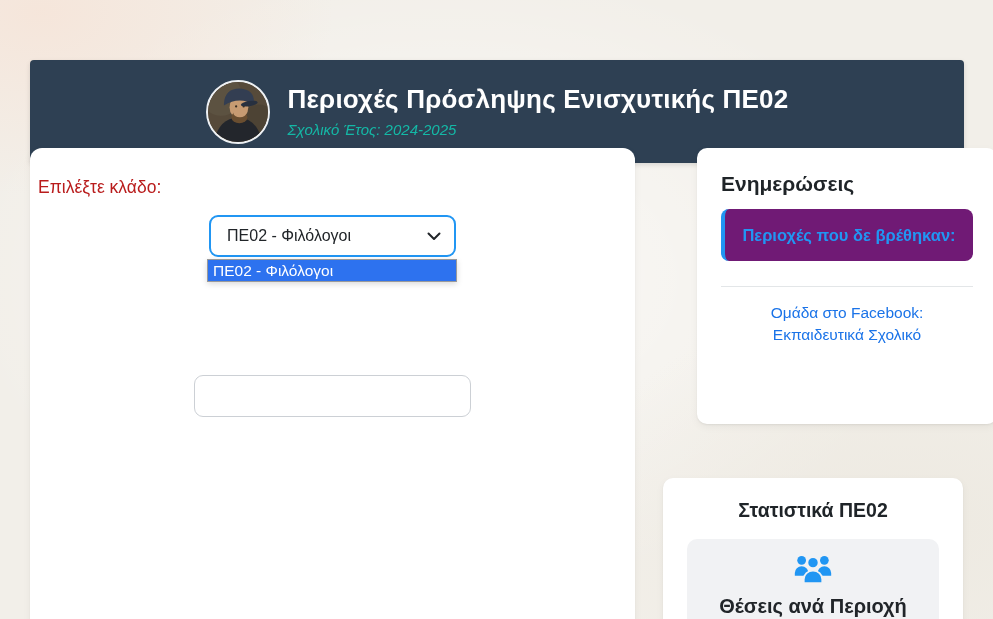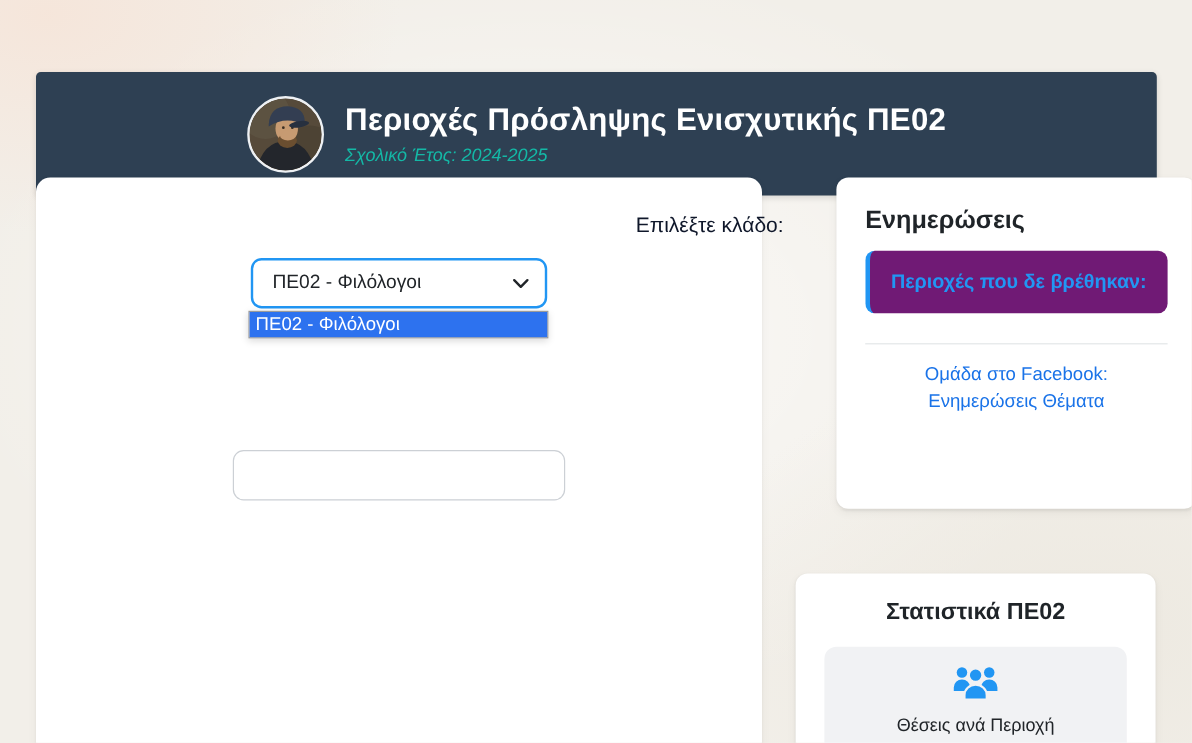--- a/index.html
+++ b/index.html
@@ -42,22 +42,22 @@
   }
 
   
   .main-card {
     position: absolute; left: 30px; top: 148px;
     width: 605px; height: 500px;
     background: #ffffff; border-radius: 12px;
     box-shadow: 0 1px 2px rgba(0,0,0,0.06), 0 3px 8px rgba(0,0,0,0.05);
   }
   .field-label {
-    position: absolute; left: 18px; width: 100%;
-    text-align: right; font-size: 17.5px; color: #0f172a;
+    position: absolute; left: 8px; width: 100%;
+    text-align: left; font-size: 17.5px; color: #b91c1c;
   }
   .label-branch { top: 29px; }
   .label-rank { top: 204px; }
   .branch-select {
     position: absolute; left: 179px; top: 67px;
     width: 247px; height: 42px;
     background: #fff; border: 2px solid #2196f3; border-radius: 9px;
     display: flex; align-items: center; justify-content: space-between;
     padding: 0 13px 0 16px;
     font-size: 16px; color: #212529; cursor: pointer;
@@ -127,21 +127,21 @@
     padding: 21px 24px; text-align: center;
   }
   .stats-heading { font-size: 19.5px; font-weight: 700; color: #1f2428; }
   .stats-tile {
     margin-top: 17px;
     background: #f1f2f4; border-radius: 10px;
     padding: 15px 10px 20px;
     cursor: pointer;
   }
   .stats-tile .tile-icon { display: inline-block; margin-bottom: 7px; }
-  .tile-label { font-size: 15px; font-weight: 400; color: #212529; }
+  .tile-label { font-size: 20px; font-weight: 700; color: #212529; }
 </style>
 </head>
 <body>
 
 <header class="app-header">
   <div class="avatar">
     <svg viewBox="0 0 64 64" width="60" height="60">
       <defs>
           <clipPath id="ac">
             <circle cx="32" cy="32" r="32"></circle>
@@ -186,21 +186,21 @@
 
   <input class="rank-input" type="text" value="" style="">
 </main>
 
 <section class="updates-card">
   <h2 class="updates-heading">Ενημερώσεις</h2>
   <div class="notfound-alert">
     <span>Περιοχές που δε βρέθηκαν:</span>
   </div>
   <hr class="sidebar-divider">
-  <a class="facebook-link" href="#">Ομάδα στο Facebook: Ενημερώσεις Θέματα</a>
+  <a class="facebook-link" href="#">Ομάδα στο Facebook: Εκπαιδευτικά Σχολικό</a>
 </section>
 
 <section class="stats-card">
   <h2 class="stats-heading">Στατιστικά ΠΕ02</h2>
   <div class="stats-tile">
     <span class="tile-icon">
       <svg width="40" height="30" viewBox="0 0 44 33">
         <g fill="#2196f3">
           <circle cx="9.5" cy="7" r="4.8"></circle>
           <path d="M2 24 v-3.2 a7.5 7.3 0 0 1 15 0 V24 Z"></path>

